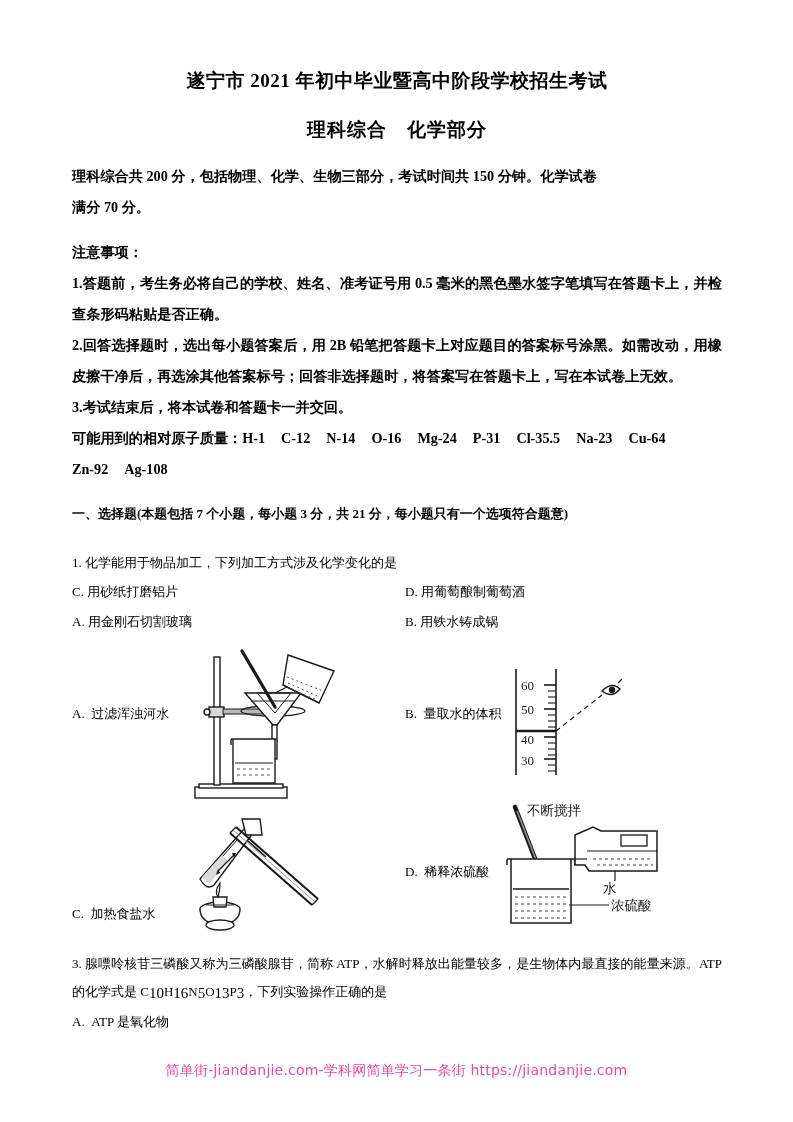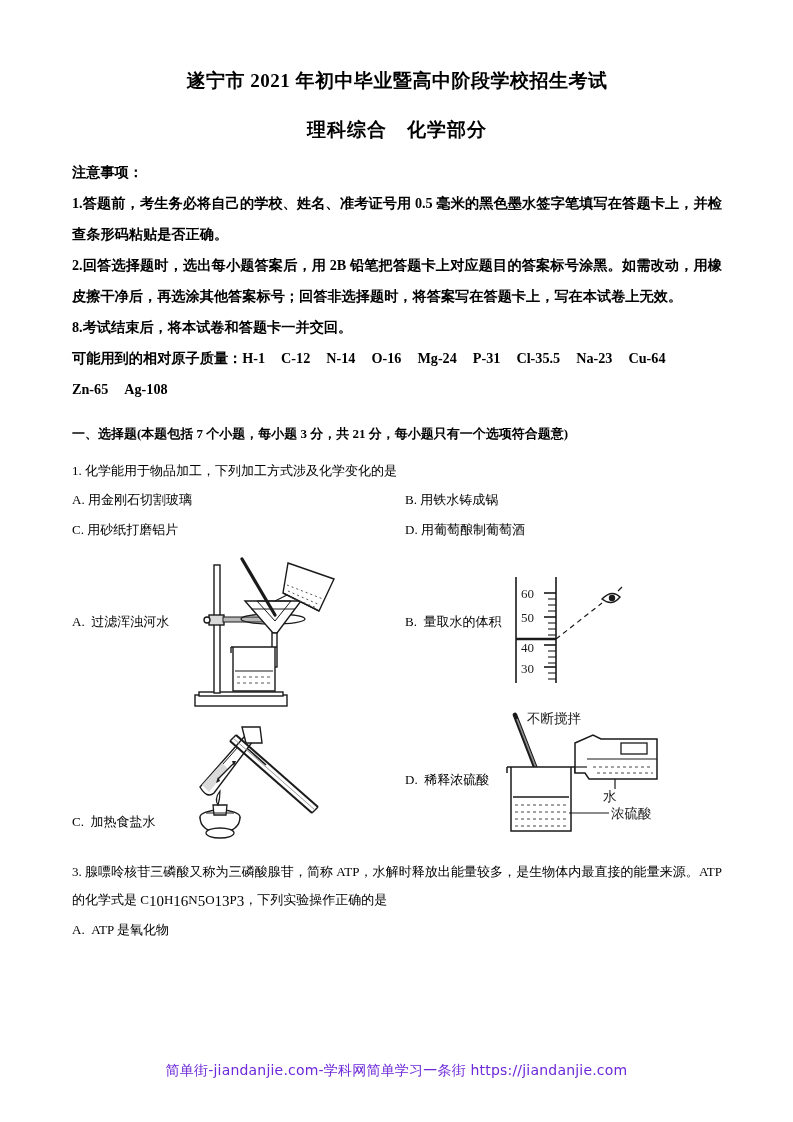--- a/index.html
+++ b/index.html
@@ -78,21 +78,21 @@
     font-size: 13px;
     font-weight: bold;
     line-height: 30px;
     margin-top: 14px;
   }
 
   
   .q-stem {
     font-size: 13px;
     line-height: 28px;
-    margin-top: 8px;
+    margin-top: 20px;
     text-align: justify;
   }
   .opt-row {
     position: relative;
     height: 30px;
     font-size: 13px;
     line-height: 30px;
   }
   .opt-a { position: absolute; left: 0px; }
   .opt-b { position: absolute; left: 333px; }
@@ -110,54 +110,58 @@
 
   
   .footer {
     position: absolute;
     left: 0;
     top: 1062px;
     width: 793px;
     text-align: center;
     font-family: "DejaVu Sans", "Liberation Sans", sans-serif;
     font-size: 14px;
-    color: #6d28d9;
+    color: #ec4899;
     letter-spacing: 0.2px;
   }
 </style>
 </head>
 <body>
 
 <div class="page">
 
   <div class="content">
 
     <div class="title-main">遂宁市 2021 年初中毕业暨高中阶段学校招生考试</div>
     <div class="title-sub">理科综合　化学部分</div>
 
+    <div class="para">
+      <div>理科综合共 200 分，包括物理、化学、生物三部分，考试时间共 150 分钟。化学试卷</div>
+      <div>满分 70 分。</div>
+    </div>
 
     <div class="notes-head">注意事项：</div>
     <div class="note-item">1.答题前，考生务必将自己的学校、姓名、准考证号用 0.5 毫米的黑色墨水签字笔填写在答题卡上，并检查条形码粘贴是否正确。</div>
     <div class="note-item">2.回答选择题时，选出每小题答案后，用 2B 铅笔把答题卡上对应题目的答案标号涂黑。如需改动，用橡皮擦干净后，再选涂其他答案标号；回答非选择题时，将答案写在答题卡上，写在本试卷上无效。</div>
-    <div class="note-item">8.考试结束后，将本试卷和答题卡一并交回。</div>
+    <div class="note-item">3.考试结束后，将本试卷和答题卡一并交回。</div>
 
     <div class="mass-line"><span>可能用到的相对原子质量：</span><span>H-1</span><span class="sp"></span><span>C-12</span><span class="sp"></span><span>N-14</span><span class="sp"></span><span>O-16</span><span class="sp"></span><span>Mg-24</span><span class="sp"></span><span>P-31</span><span class="sp"></span><span>Cl-35.5</span><span class="sp"></span><span>Na-23</span><span class="sp"></span><span>Cu-64</span></div>
-    <div class="mass-line"><span>Zn-65</span><span class="sp"></span><span>Ag-108</span></div>
+    <div class="mass-line"><span>Zn-92</span><span class="sp"></span><span>Ag-108</span></div>
 
     <div class="section-head">一、选择题(本题包括 7 个小题，每小题 3 分，共 21 分，每小题只有一个选项符合题意)</div>
 
     <div class="q-stem"><span>1.</span>&nbsp;<span>化学能用于物品加工，下列加工方式涉及化学变化的是</span></div>
 
+    <div class="opt-row">
+      <span class="opt-a"><span>C.</span>&nbsp;<span>用砂纸打磨铝片</span></span>
+      <span class="opt-b"><span>D.</span>&nbsp;<span>用葡萄酿制葡萄酒</span></span>
+    </div>
     <div class="opt-row">
       <span class="opt-a"><span>A.</span>&nbsp;<span>用金刚石切割玻璃</span></span>
       <span class="opt-b"><span>B.</span>&nbsp;<span>用铁水铸成锅</span></span>
-    </div>
-    <div class="opt-row">
-      <span class="opt-a"><span>C.</span>&nbsp;<span>用砂纸打磨铝片</span></span>
-      <span class="opt-b"><span>D.</span>&nbsp;<span>用葡萄酿制葡萄酒</span></span>
     </div>
 
 
     <div class="fig-block" style="height:160px;">
 
       <div class="fig-label" style="left:0px; top:62px;text-align:center;"><span>A.</span>&nbsp;&nbsp;<span>过滤浑浊河水</span></div>
 
       <div class="fig-art" style="left:115px; top:2px;">
         <svg width="160" height="158" viewBox="0 0 160 158">
           <g fill="none" stroke="#1a1a1a" stroke-width="1.4">

